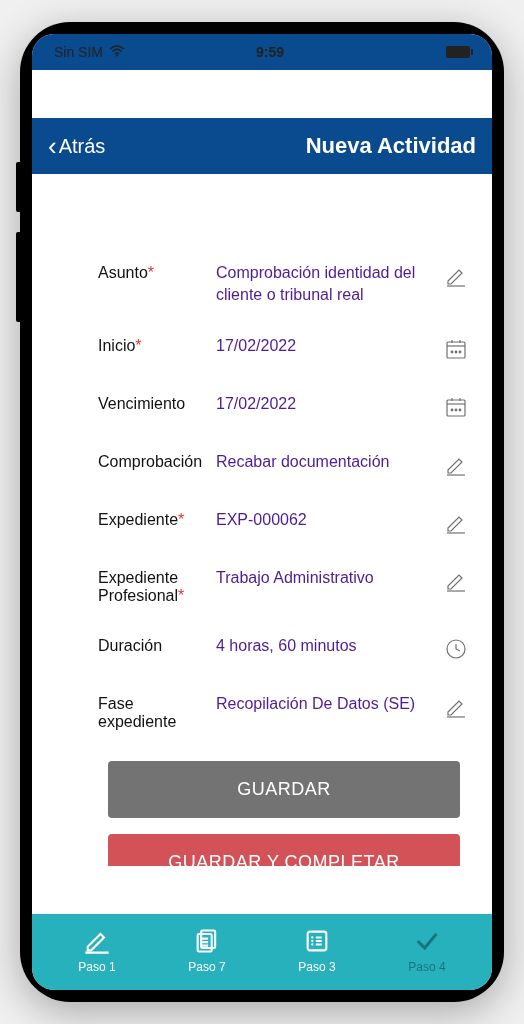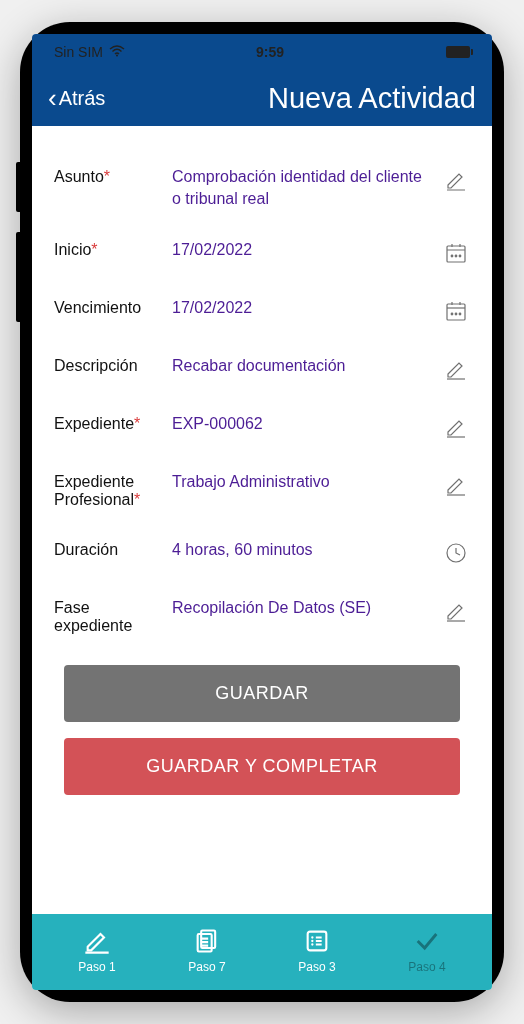--- a/index.html
+++ b/index.html
@@ -25,24 +25,25 @@
       content: "";
       position: absolute;
       left: -4px; top: 210px;
       width: 4px; height: 90px;
       background: #000; border-radius: 2px 0 0 2px;
     }
 
     .screen {
       width: 100%; height: 100%;
       background: #fff;
-      border-radius: 4px;
+      border-radius: 22px;
       overflow: hidden;
       display: flex; flex-direction: column;
       position: relative;
+      gap: 48px;
     }
 
     .status-bar {
       height: 36px;
       background: #0a4a8e;
       display: flex; align-items: center; justify-content: space-between;
       padding: 0 22px;
       font-size: 14px;
       color: #222;
       font-weight: 500;
@@ -56,27 +57,28 @@
 
     .nav-bar {
       height: 56px;
       background: #0a4a8e;
       display: flex; align-items: center; justify-content: space-between;
       padding: 0 16px;
       color: #fff;
     }
     .back-btn { display: flex; align-items: center; gap: 2px; font-size: 20px; cursor: pointer; }
     .chevron-left { font-size: 26px; font-weight: 300; line-height: 1; }
-    .nav-title { font-size: 29px; font-weight: 400; }
+    .nav-title { font-size: 22px; font-weight: 700; }
 
     .content {
       flex: 1;
       background: #fff;
       padding: 40px 22px 20px 22px;
       overflow-y: auto;
+      margin-left: 44px;
     }
 
     .field-row {
       display: flex;
       align-items: flex-start;
       margin-bottom: 30px;
       gap: 10px;
     }
     .field-label {
       width: 108px;
@@ -206,21 +208,21 @@
               <line x1="8" y1="3" x2="8" y2="6"></line>
               <line x1="16" y1="3" x2="16" y2="6"></line>
               <circle cx="12" cy="15" r="0.8" fill="#707070"></circle>
               <circle cx="8" cy="15" r="0.8" fill="#707070"></circle>
               <circle cx="16" cy="15" r="0.8" fill="#707070"></circle>
             </svg>
         </div>
       </div>
 
       <div class="field-row">
-        <div class="field-label">Descripción</div>
+        <div class="field-label">Comprobación</div>
         <div class="field-value">Recabar documentación</div>
         <div class="field-icon">
           <svg viewBox="0 0 24 24">
               <path d="M4 17 L15 6 L18 9 L7 20 L4 20 Z"></path>
               <line class="pencil-underline" x1="3" y1="22" x2="21" y2="22"></line>
             </svg>
         </div>
       </div>
 
       <div class="field-row">

